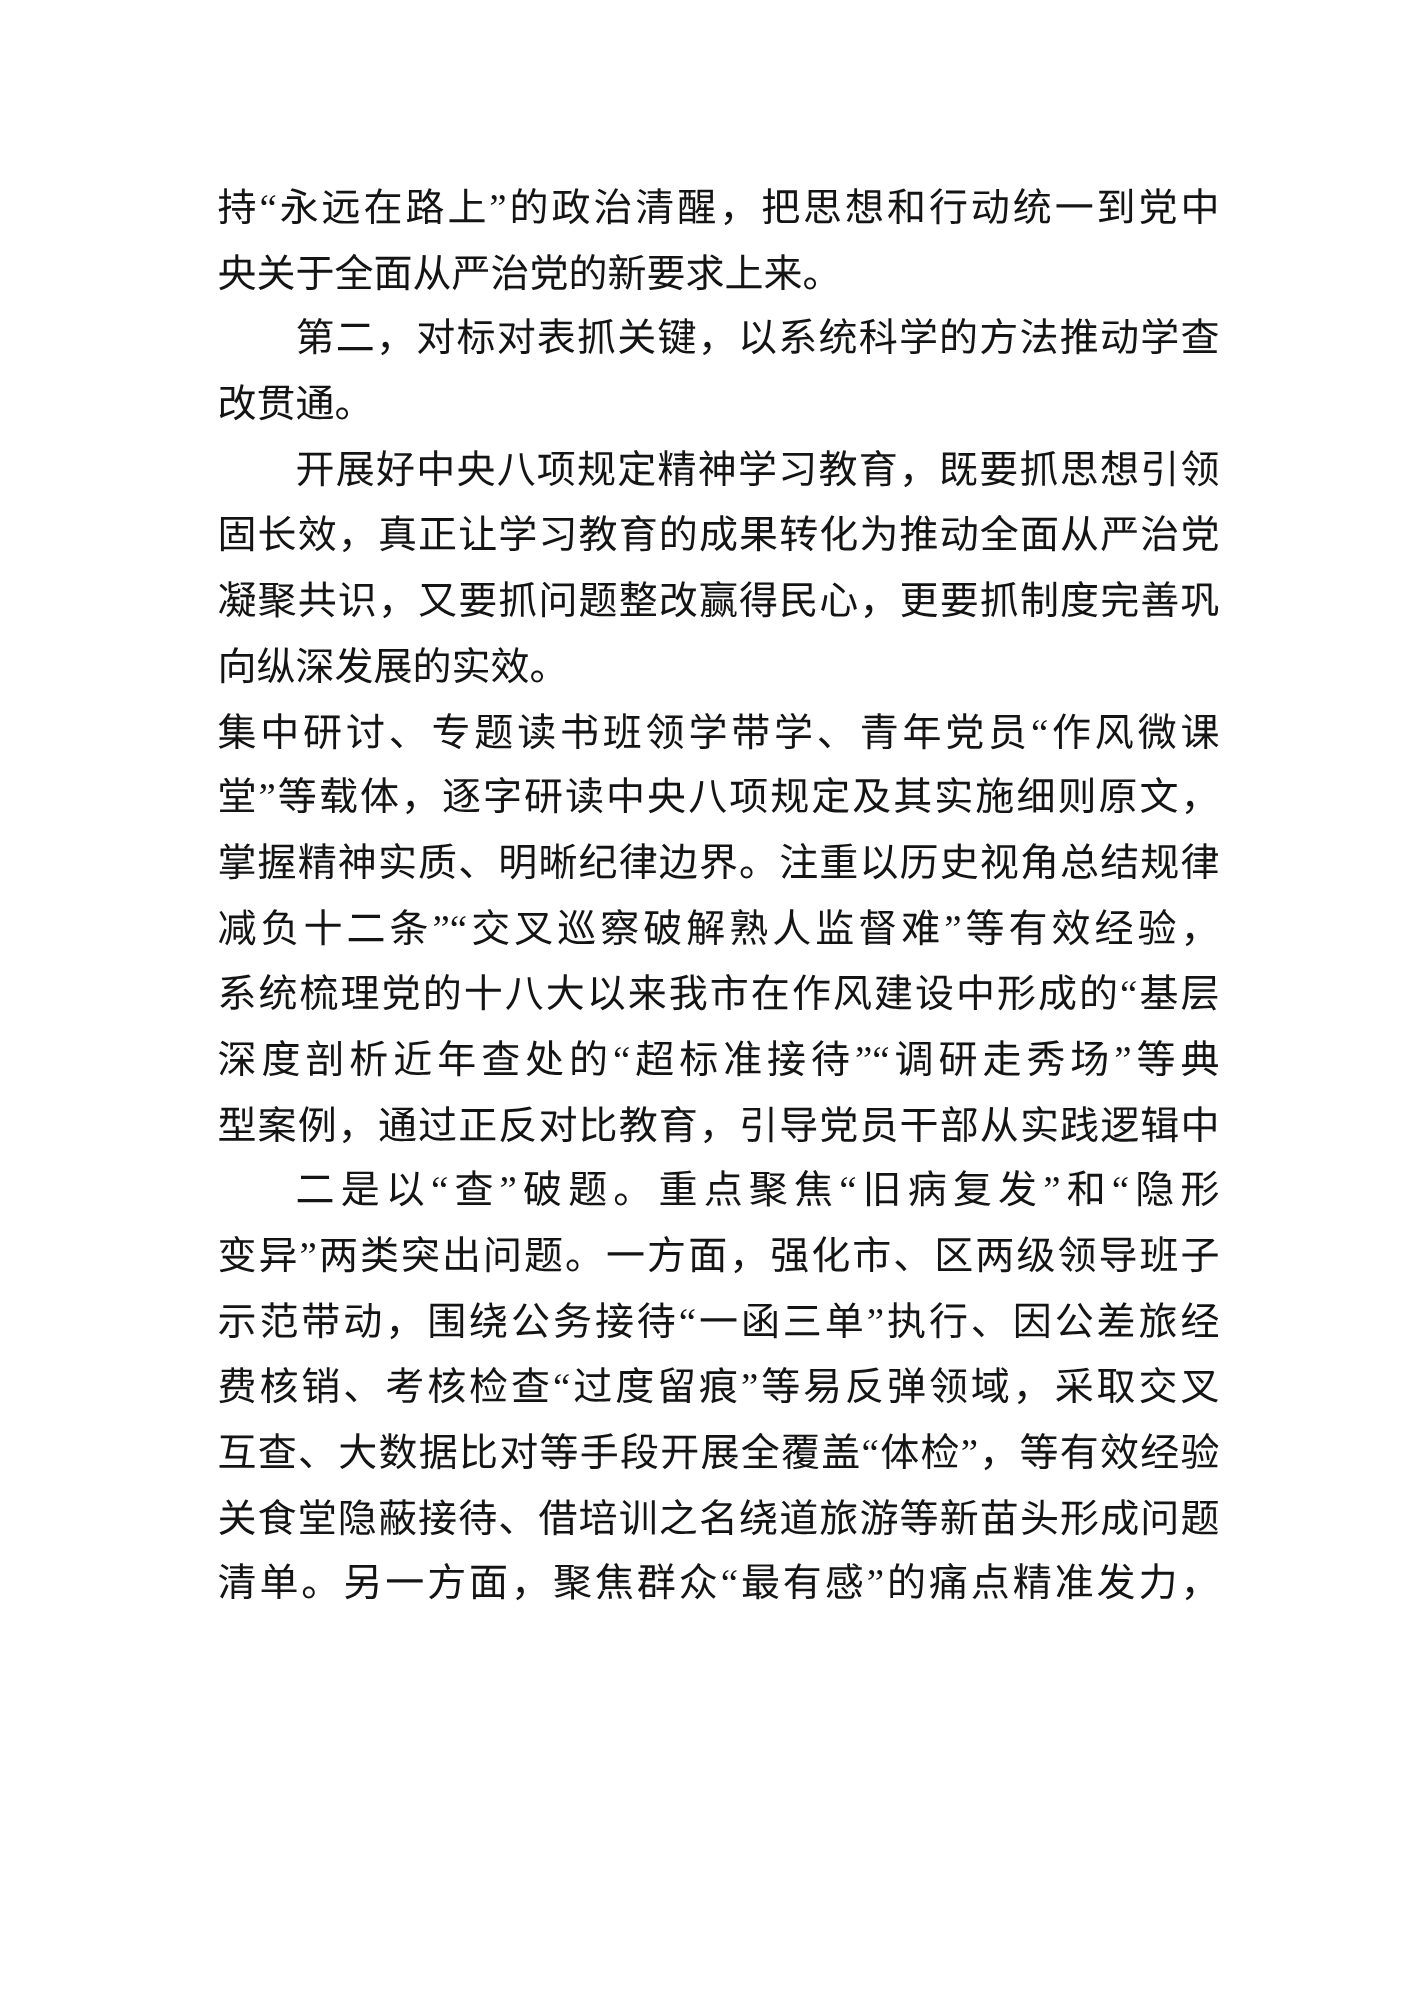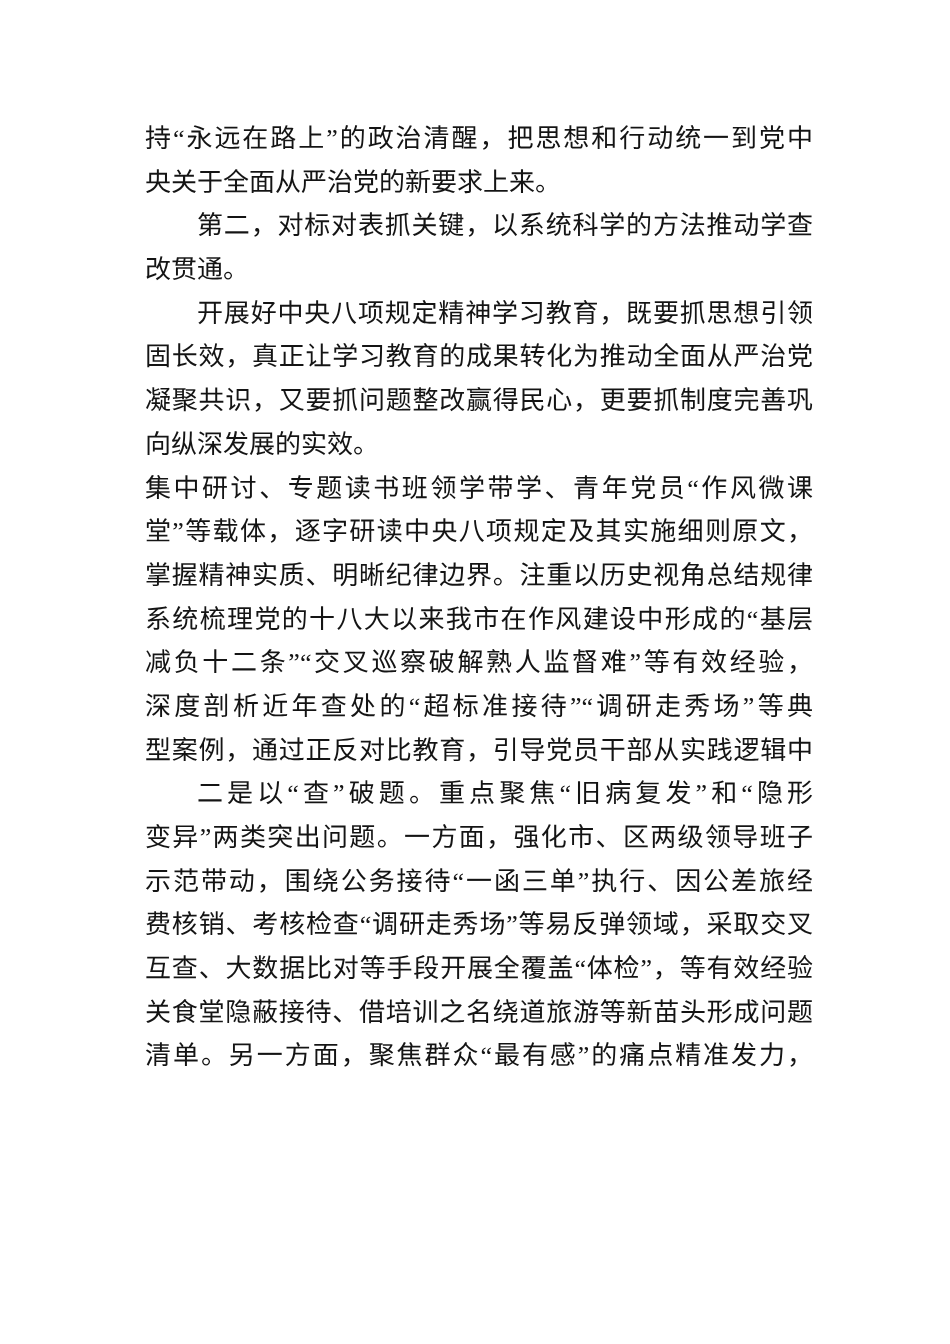--- a/index.html
+++ b/index.html
@@ -49,25 +49,25 @@
     <div class="line para-end">央关于全面从严治党的新要求上来。</div>
     <div class="line para-start">第二，对标对表抓关键，以系统科学的方法推动学查</div>
     <div class="line para-end">改贯通。</div>
     <div class="line para-start">开展好中央八项规定精神学习教育，既要抓思想引领</div>
     <div class="line">固长效，真正让学习教育的成果转化为推动全面从严治党</div>
     <div class="line">凝聚共识，又要抓问题整改赢得民心，更要抓制度完善巩</div>
     <div class="line para-end">向纵深发展的实效。</div>
     <div class="line">集中研讨、专题读书班领学带学、青年党员“作风微课</div>
     <div class="line">堂”等载体，逐字研读中央八项规定及其实施细则原文，</div>
     <div class="line">掌握精神实质、明晰纪律边界。注重以历史视角总结规律</div>
+    <div class="line">减负十二条”“交叉巡察破解熟人监督难”等有效经验，</div>
     <div class="line">系统梳理党的十八大以来我市在作风建设中形成的“基层</div>
-    <div class="line">减负十二条”“交叉巡察破解熟人监督难”等有效经验，</div>
     <div class="line">深度剖析近年查处的“超标准接待”“调研走秀场”等典</div>
     <div class="line">型案例，通过正反对比教育，引导党员干部从实践逻辑中</div>
     <div class="line para-start">二是以“查”破题。重点聚焦“旧病复发”和“隐形</div>
     <div class="line">变异”两类突出问题。一方面，强化市、区两级领导班子</div>
     <div class="line">示范带动，围绕公务接待“一函三单”执行、因公差旅经</div>
-    <div class="line">费核销、考核检查“调研走秀场”等易反弹领域，采取交叉</div>
+    <div class="line">费核销、考核检查“过度留痕”等易反弹领域，采取交叉</div>
     <div class="line">互查、大数据比对等手段开展全覆盖“体检”，等有效经验</div>
     <div class="line">关食堂隐蔽接待、借培训之名绕道旅游等新苗头形成问题</div>
     <div class="line">清单。另一方面，聚焦群众“最有感”的痛点精准发力，</div>
   </div>
 </div>
 
 </body></html>

